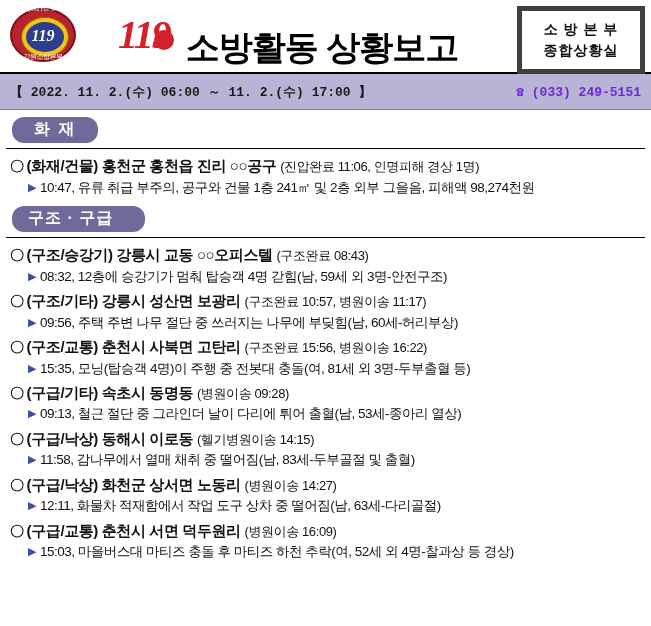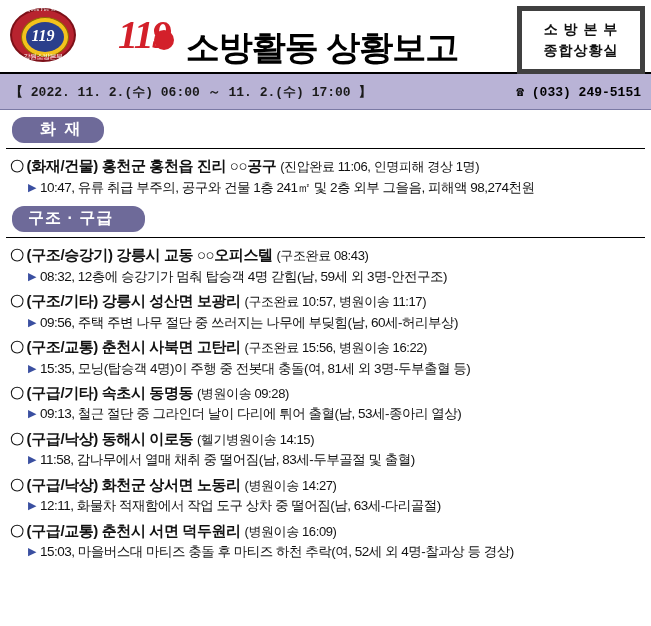--- a/index.html
+++ b/index.html
@@ -163,32 +163,32 @@
     font-family: Liberation Mono, monospace;
   }
   .period-text {
     font-size: 13px;
     font-weight: bold;
     color: #1a1a1a;
   }
   .phone-text {
     font-size: 13px;
     font-weight: bold;
-    color: #000000;
+    color: #6d28d9;
   }
 
   
   .section-head {
     margin: 7px 0 3px 12px;
     display: inline-block;
     background: #6e6a99;
     color: #ffffff;
     font-size: 16px;
     font-weight: bold;
-    padding: 2px 22px 3px 28px;
+    padding: 2px 22px 3px 22px;
     border-radius: 12px;
     letter-spacing: 2px;
   }
   .section-head.wide {
     padding: 2px 32px 3px 16px;
     letter-spacing: 1px;
   }
   .rule {
     border: none;
     border-top: 1px solid #000;

